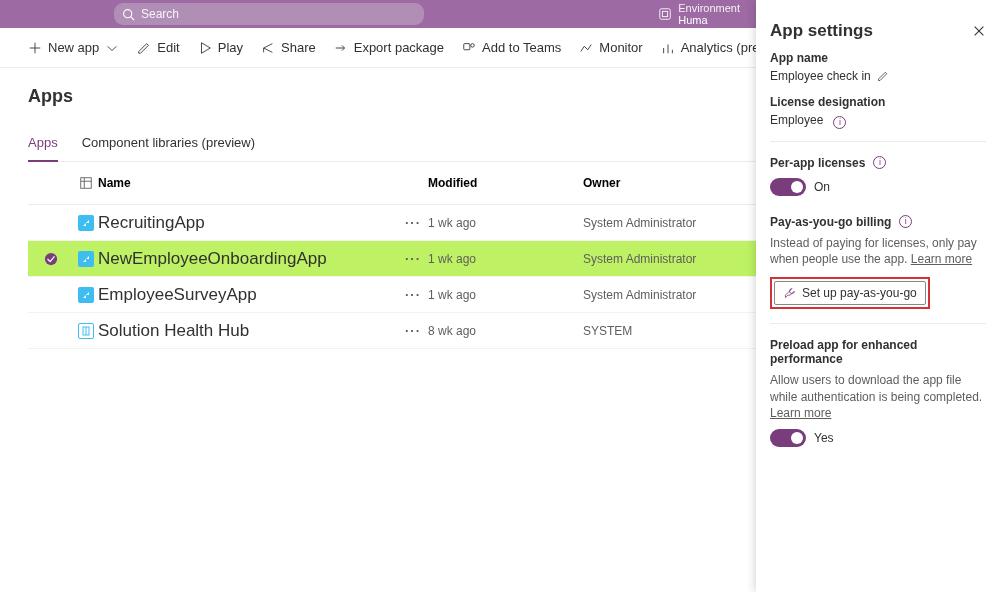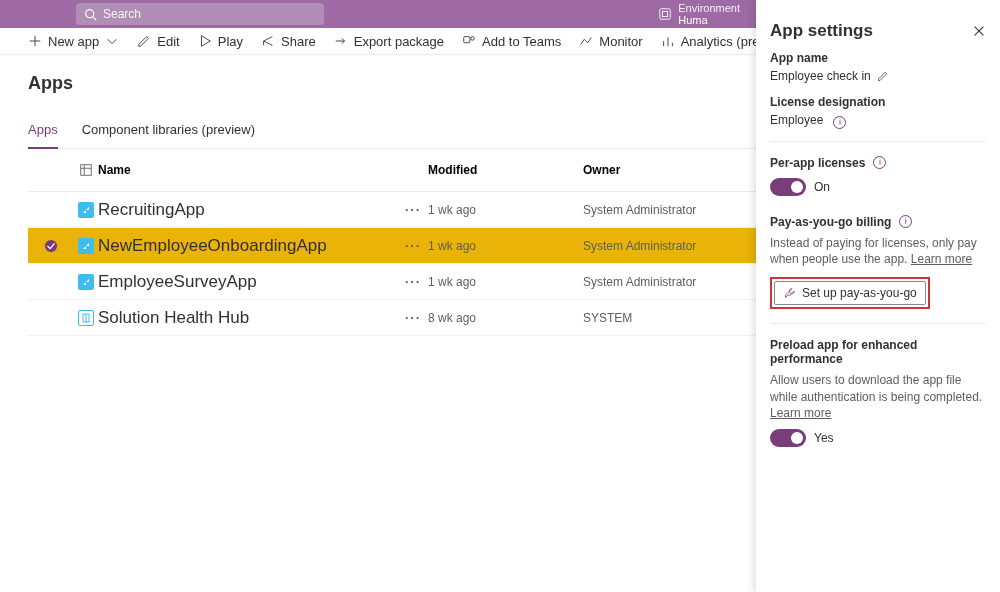--- a/index.html
+++ b/index.html
@@ -1,46 +1,46 @@
 <!DOCTYPE html>
 <html><head>
 <meta charset="utf-8">
 <style>
   * { box-sizing: border-box; margin: 0; padding: 0; }
   html, body { width: 1000px; height: 592px; font-family: "Segoe UI", Arial, sans-serif; font-size: 13px; color: #323130; background: #fff; overflow: hidden; }
 
   
   .topbar { height: 28px; background: #9d6aa3; display: flex; align-items: center; color: #fff; }
-  .topbar .search-box { margin-left: 76px; width: 248px; height: 22px; background: #b18eb6; border-radius: 4px; display: flex; align-items: center; padding: 0 8px; }
+  .topbar .search-box { margin-left: 114px; width: 310px; height: 22px; background: #b18eb6; border-radius: 9px; display: flex; align-items: center; padding: 0 8px; }
   .topbar .search-box span { flex: 1; color: #fff; opacity: 0.9; font-size: 12px; margin-left: 6px; }
   .topbar-right { margin-left: auto; display: flex; align-items: center; gap: 6px; padding-right: 260px; font-size: 11px; line-height: 12px; }
   .env-label { opacity: 0.9; }
 
   
-  .cmdbar { height: 27px; border-bottom: 1px solid #edebe9; display: flex; align-items: center; padding: 0 28px; gap: 18px; }
+  .cmdbar { height: 40px; border-bottom: 1px solid #edebe9; display: flex; align-items: center; padding: 0 28px; gap: 18px; }
   .cmdbar .cmd { display: flex; align-items: center; gap: 6px; font-size: 13px; color: #323130; cursor: pointer; }
   .cmdbar .cmd svg { width: 14px; height: 14px; }
 
   
   .page { padding: 18px 28px 0 28px; }
   .page-title { font-size: 18px; font-weight: 600; }
   .tabs { display: flex; gap: 24px; margin-top: 28px; border-bottom: 1px solid #edebe9; }
   .tabs .tab { font-size: 13px; padding-bottom: 10px; cursor: pointer; }
   .tabs .tab.active { color: #7a3d7c; border-bottom: 2px solid #7a3d7c; margin-bottom: -1px; }
 
   
   .grid-head { display: flex; align-items: center; padding: 14px 0; border-bottom: 1px solid #edebe9; font-size: 12px; color: #000000; }
   .col-icon { width: 45px; }
   .col-type { width: 25px; display:flex; justify-content:center; }
   .col-name { flex: 0 0 330px; font-weight: 600; }
   .col-mod  { flex: 0 0 155px; font-weight: 600; }
   .col-own  { flex: 1; font-weight: 600; }
 
   .grid-row { display: flex; align-items: center; height: 36px; border-bottom: 1px solid #f3f2f1; }
-  .grid-row.selected { background: #eab308; }
+  .grid-row.selected { background: #bef264; }
   .row-ind { width: 45px; display: flex; justify-content: center; }
   .row-type { width: 25px; display:flex; justify-content:center; }
   .row-name { flex: 0 0 300px; font-size: 17px; padding-left: 0; }
   .row-more { width: 30px; display: flex; justify-content: center; color: #605e5c; cursor: pointer; font-weight:bold; letter-spacing: 1px; }
   .row-mod  { flex: 0 0 155px; font-size: 12px; color: #605e5c; }
   .row-own  { flex: 1; font-size: 12px; color: #605e5c; }
 
   .type-box { width: 16px; height: 16px; border-radius: 2px; display:flex; align-items:center; justify-content:center; }
   .type-canvas { background:#3ebdf0; }
   .type-model  { border:1px solid #3ebdf0; }

